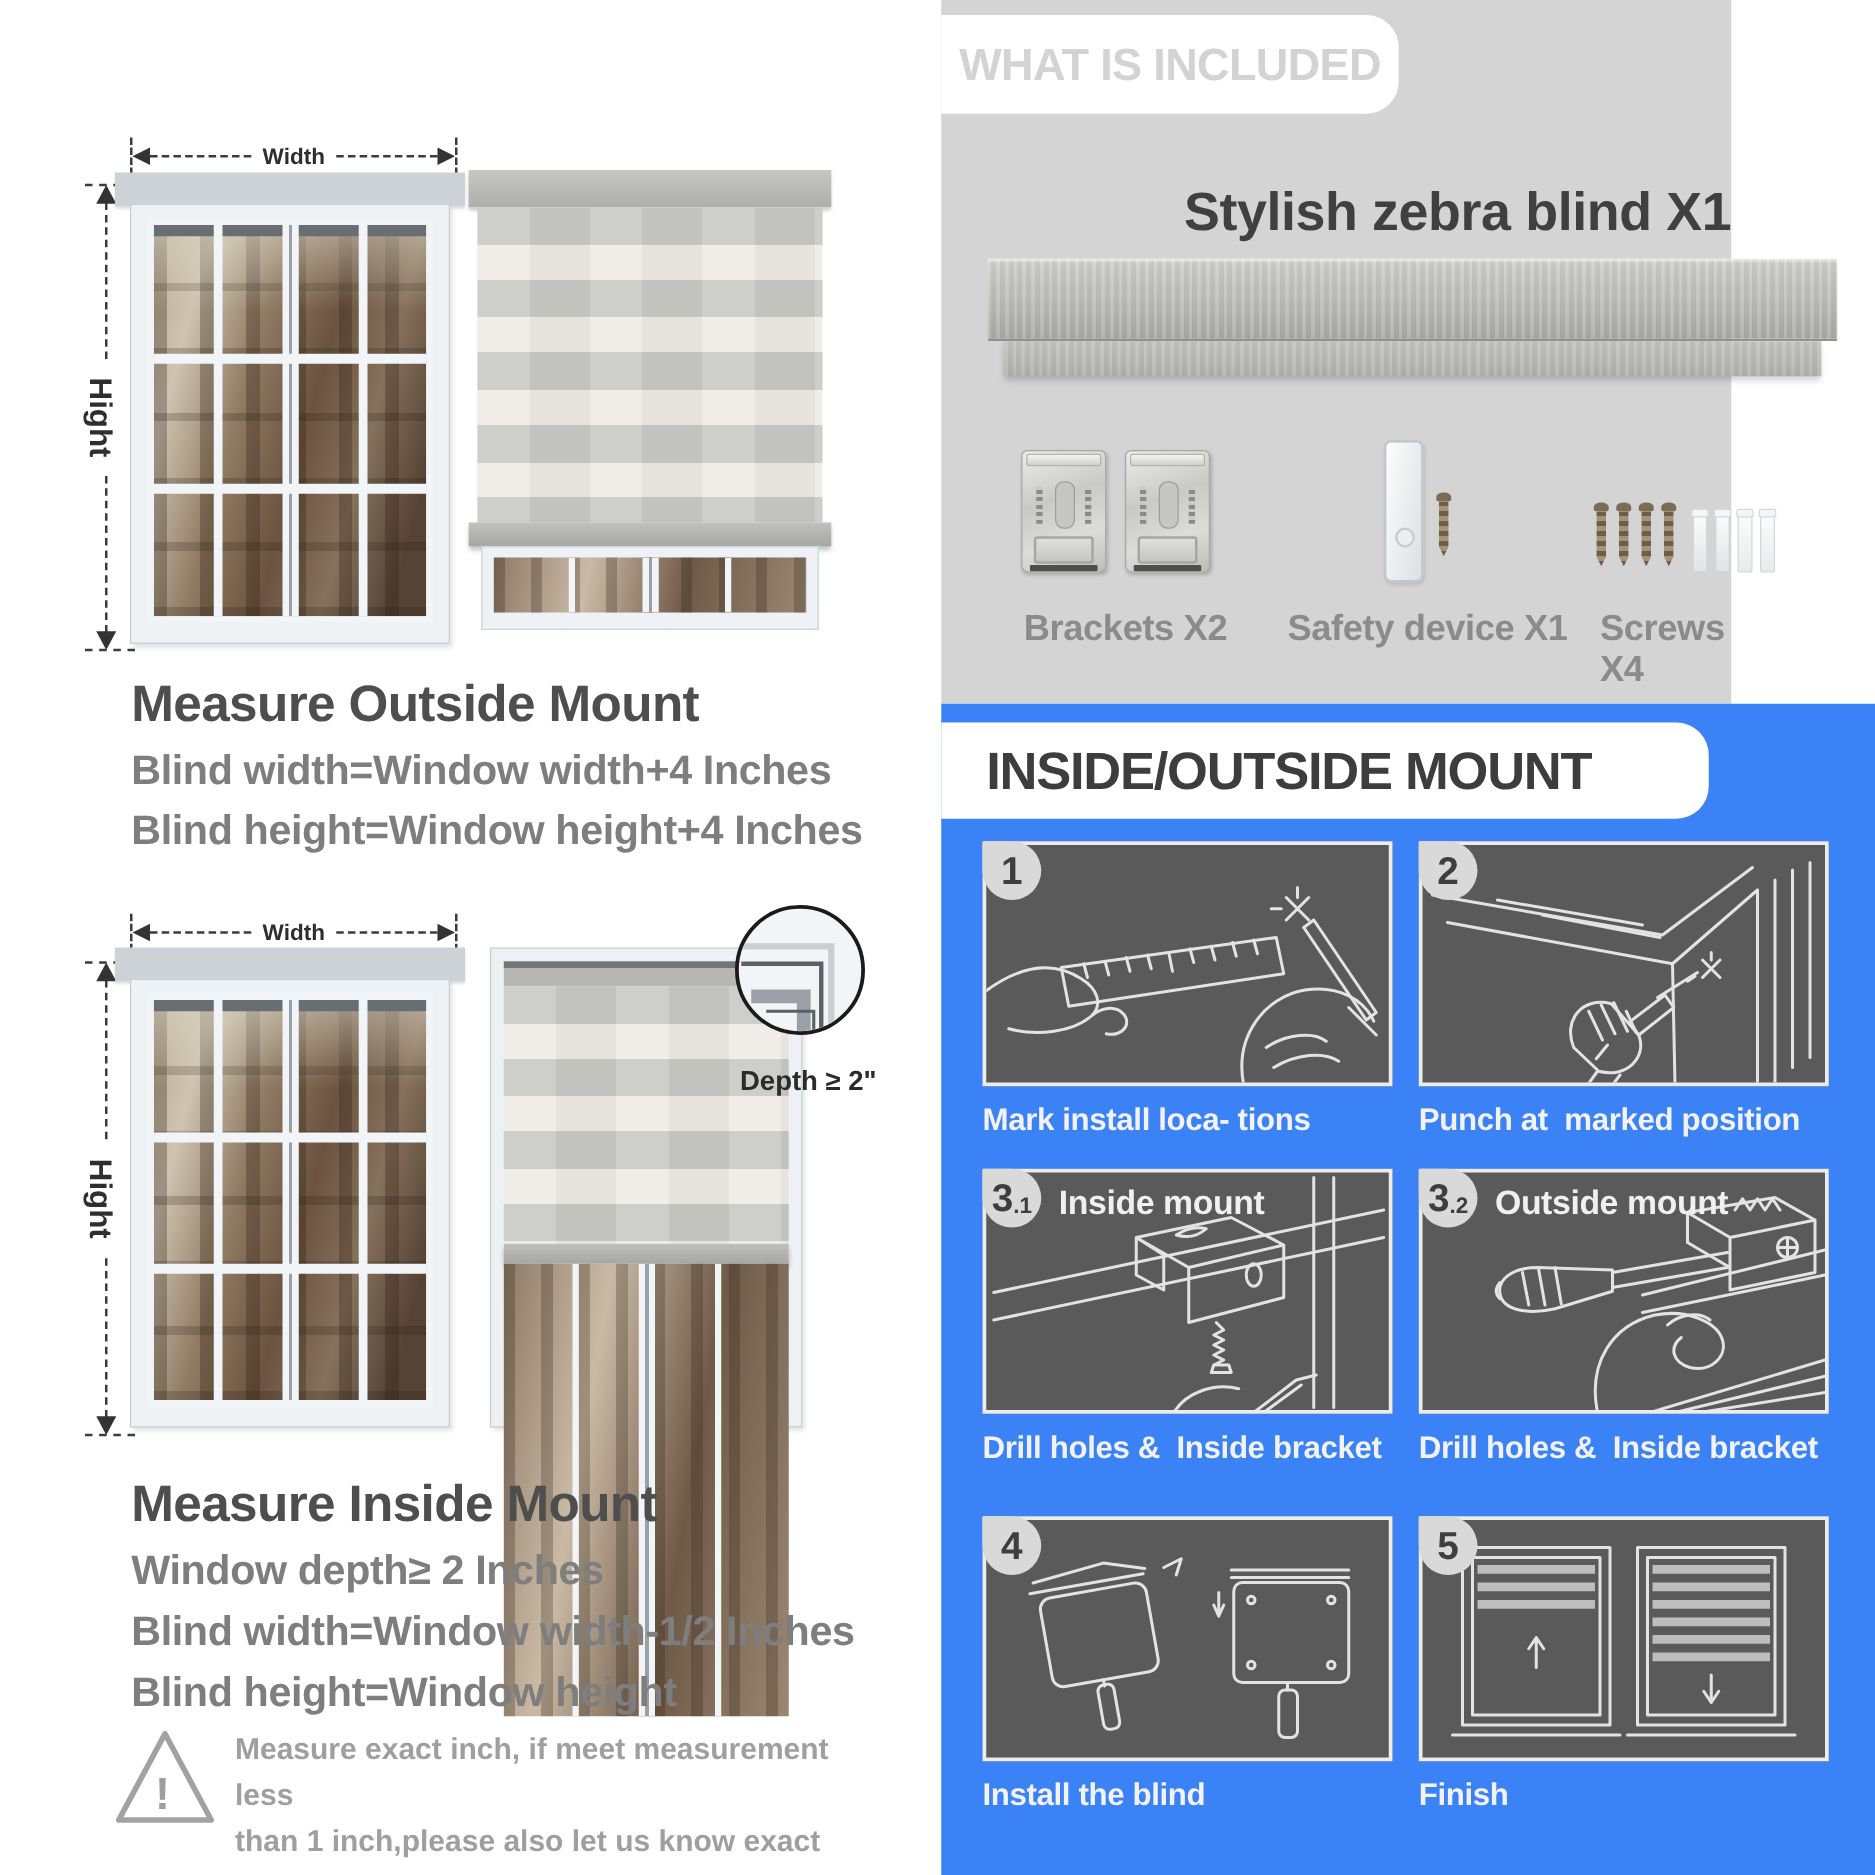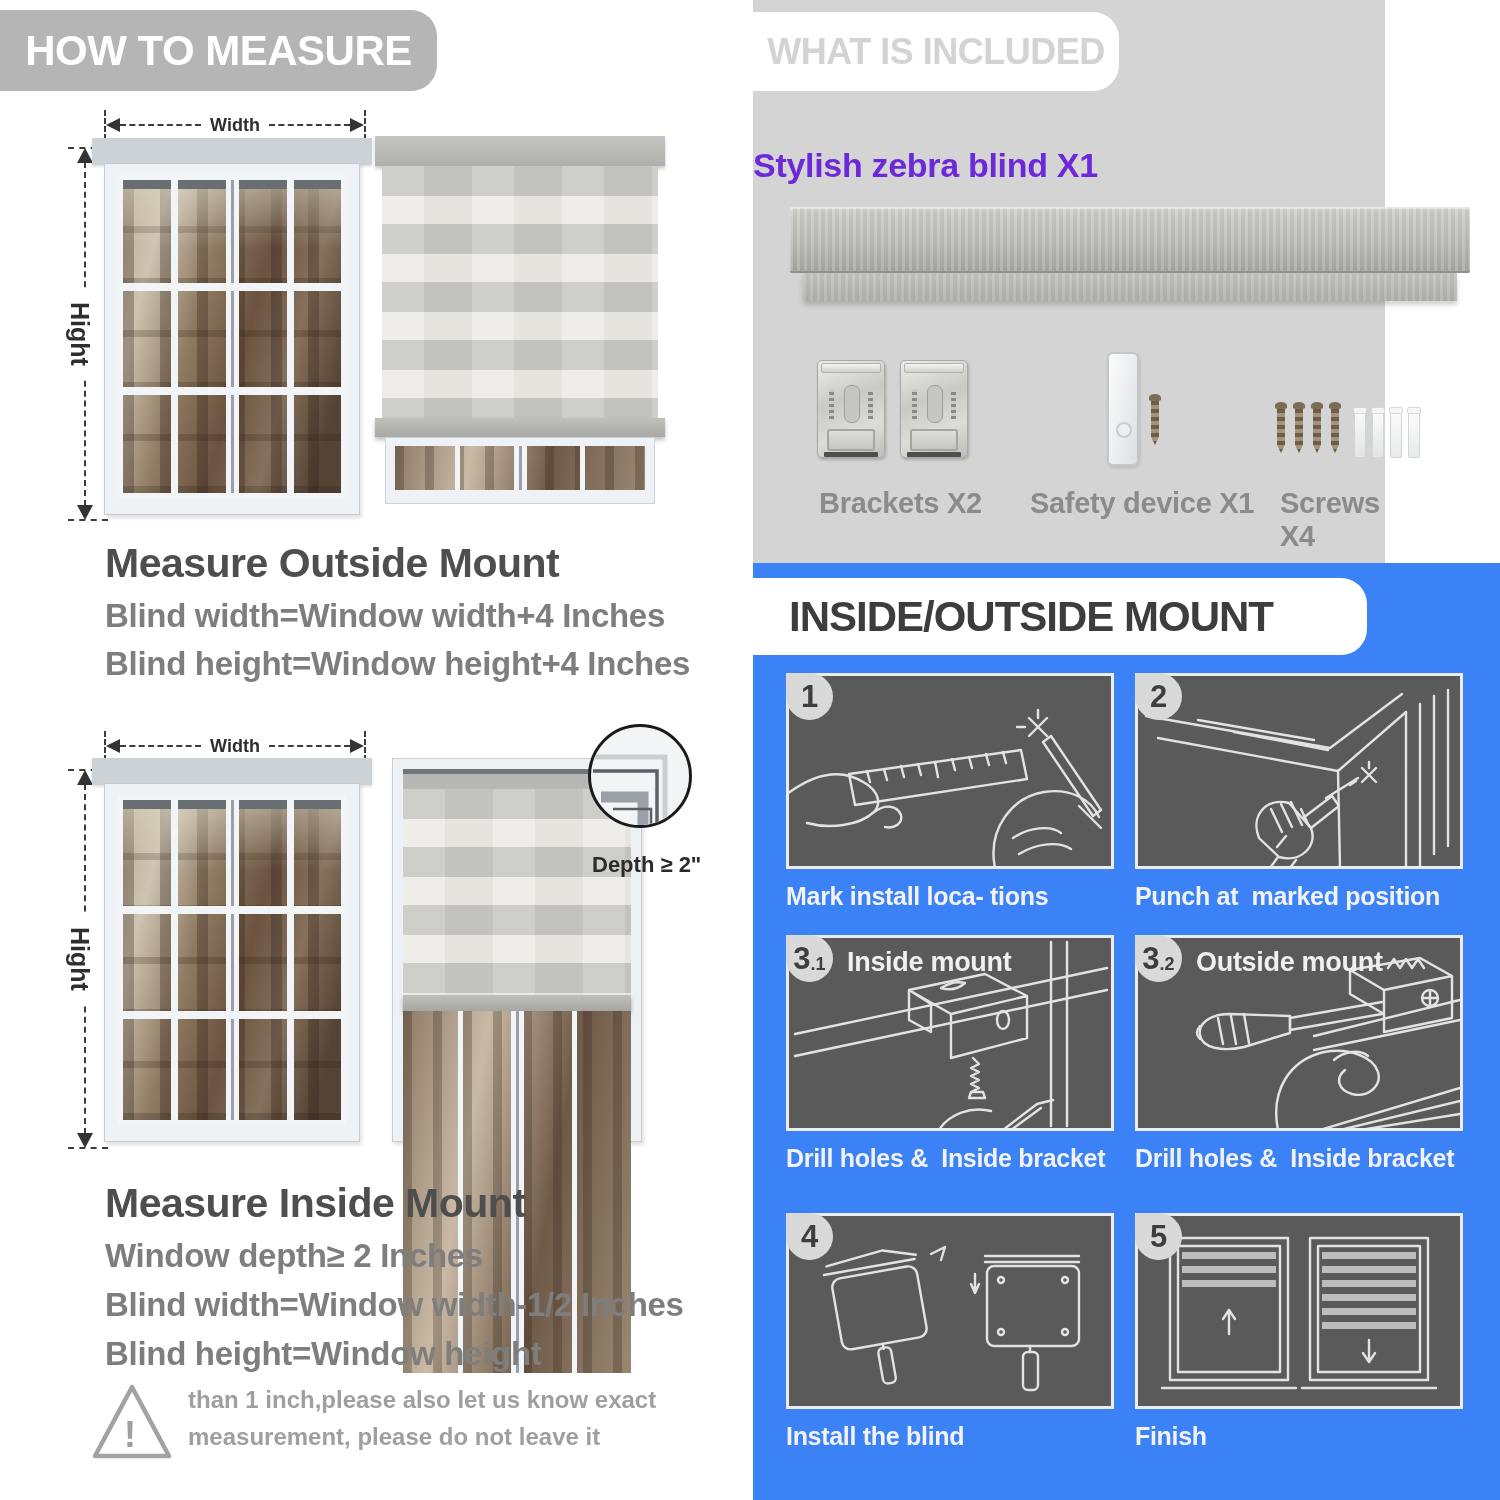--- a/index.html
+++ b/index.html
@@ -80,21 +80,21 @@
   
   .mtitle{font-size:41px;font-weight:bold;color:#4e4e4e;letter-spacing:-.5px;}
   .mline{font-size:33px;font-weight:bold;color:#7e7e7e;letter-spacing:-.3px;}
   .warn-text{width:500px;font-size:24px;font-weight:bold;color:#9f9f9f;line-height:37px;}
   .warn-text span{display:block;}
   .bang{position:absolute;left:0;top:0;width:80px;height:84px;display:flex;align-items:flex-end;justify-content:center;
         font-size:36px;font-weight:bold;color:#9e9e9e;padding-bottom:8px;box-sizing:border-box;}
 
   
   .panel-top{left:753px;top:0;width:632px;height:563px;background:#d4d4d4;}
-  .szb{left:0;right:0;top:146px;text-align:left;font-size:34px;font-weight:bold;color:#6d28d9;letter-spacing:-.3px;}
+  .szb{left:0;right:0;top:146px;text-align:right;font-size:43px;font-weight:bold;color:#404040;letter-spacing:-.3px;}
   .bar-main{left:37px;top:207px;width:680px;height:64px;border-radius:2px;
       background:repeating-linear-gradient(90deg,rgba(255,255,255,.12) 0 3px,rgba(0,0,0,.04) 3px 7px),
                  linear-gradient(180deg,#d0d0cc,#b6b6b2 70%,#a9a9a5);
       border-bottom:2px solid #90908c;box-shadow:inset 0 2px 2px rgba(255,255,255,.6);}
   .bar-sub{left:50px;top:273px;width:654px;height:28px;
       background:repeating-linear-gradient(90deg,rgba(255,255,255,.10) 0 3px,rgba(0,0,0,.03) 3px 7px),
                  linear-gradient(180deg,#c3c3bf,#b0b0ac);box-shadow:0 4px 5px rgba(0,0,0,.18);}
   .bracket{width:66px;height:96px;border:1px solid #a9a9a5;border-radius:5px;
       background:linear-gradient(160deg,#ececea,#c9c9c5 40%,#dcdcd8 70%,#bdbdb9);box-shadow:1px 2px 3px rgba(0,0,0,.2);}
   .bracket i{position:absolute;}
@@ -127,23 +127,20 @@
   .lineart{position:absolute;inset:0;width:100%;height:100%;}
   .lineart path,.lineart line,.lineart rect,.lineart circle,.lineart ellipse,.lineart polyline
       {fill:none;stroke:#e3e3e3;stroke-width:2.4;stroke-linecap:round;stroke-linejoin:round;}
   .lineart .fillgrey{fill:#cfcfcf;stroke:none;opacity:.85;}
 </style>
 </head>
 <body>
 
 <div id="page">
 
-  <div class="abs h1-left">
-    <span>HOW TO MEASURE</span>
-  </div>
 
   <div class="abs warrow" style="left:104px;top:110px;width:262px;">
     <div class="wtick"></div>
     <div class="tri tri-l"></div>
     <div class="wline"></div>
     <span class="wlabel">Width</span>
     <div class="wline"></div>
     <div class="tri tri-r"></div>
     <div class="wtick"></div>
   </div>
@@ -249,20 +246,21 @@
   <div class="abs mline" style="left:105px;top:1286px;">Blind width=Window width-1/2 Inches</div>
   <div class="abs mline" style="left:105px;top:1335px;">Blind height=Window height</div>
 
   <div class="abs" style="left:90px;top:1380px;width:86px;height:88px;">
     <svg width="84" height="88" viewBox="0 0 84 88">
       <path d="M42,7 L79,76 L5,76 Z" fill="none" stroke="#a2a2a2" stroke-width="4.5" stroke-linejoin="round"></path>
     </svg>
     <div class="bang">!</div>
   </div>
   <div class="abs warn-text" style="left:188px;top:1381px;">
+    <span>Measure exact inch, if meet measurement less</span>
     <span>than 1 inch,please also let us know exact</span>
     <span>measurement, please do not leave it</span>
   </div>
 
   <div class="abs panel-top">
     <div class="abs h1-wii">
       <span>WHAT IS INCLUDED</span>
     </div>
 
     <div class="abs szb">Stylish zebra blind X1</div>

